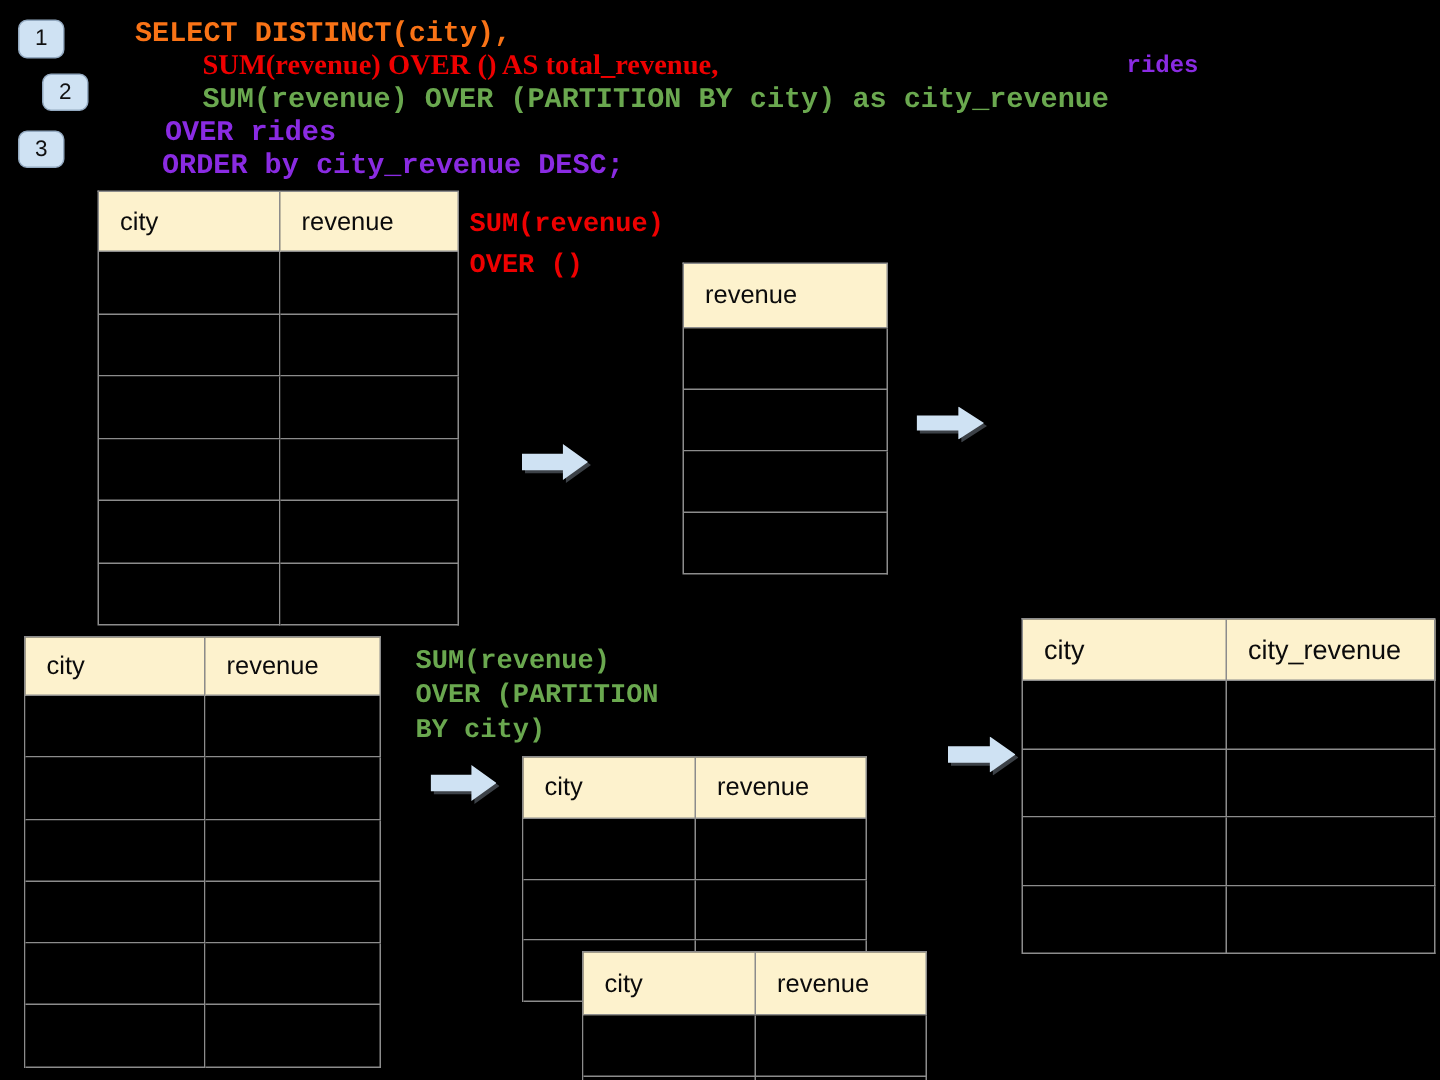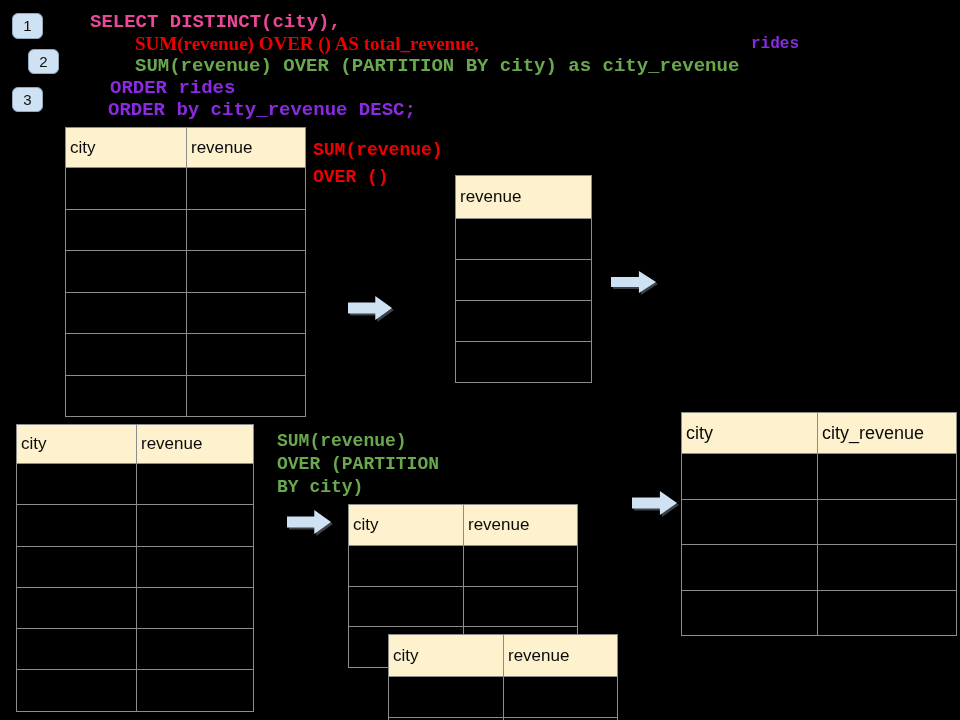--- a/index.html
+++ b/index.html
@@ -27,41 +27,41 @@
   .tbl{position:absolute;border-left:1px solid #8c8c8c;border-top:1px solid #8c8c8c;background:#000;}
   .trow{display:flex;}
   .cell{
     box-sizing:border-box;height:100%;
     border-right:1px solid #8c8c8c;border-bottom:1px solid #8c8c8c;
     background:#000;
   }
   .trow{height:41px;}
   .hcell{
     background:#fdf2cd;color:#0b0b0b;
-    display:flex;align-items:center;padding-left:4px;
+    display:flex;align-items:center;padding-left:14px;
     font-size:17px;
   }
   .tbl-right .hcell{font-size:18px;}
   .arrow-wrap{position:absolute;filter:drop-shadow(2px 2px 0 #3c4147);}
   .arrow{
     width:100%;height:100%;background:#cfe2f3;
     clip-path:polygon(0 27%,62% 27%,62% 0,100% 50%,62% 100%,62% 73%,0 73%);
   }
 </style>
 </head>
 <body>
 
 <div class="badge" style="left:12px;top:13px;height:24px;line-height:24px">1</div>
 <div class="badge" style="left:28px;top:49px">2</div>
 <div class="badge" style="left:12px;top:87px">3</div>
 
-<div class="code" style="left: 90px; top: 11px; color: #ec4899;">SELECT DISTINCT(city),</div>
+<div class="code" style="left: 90px; top: 11px; color: #f97316;">SELECT DISTINCT(city),</div>
 <div class="code" style="left: 135px; top: 33px; color: rgb(238, 0, 0); font-family: Liberation Serif, serif;">SUM(revenue) OVER () AS total_revenue,</div>
 <div class="code" style="left: 135px; top: 55px; color: rgb(106, 168, 79);">SUM(revenue) OVER (PARTITION BY city) as city_revenue</div>
-<div class="code" style="left: 110px; top: 77px; color: rgb(138, 43, 226);">ORDER rides</div>
+<div class="code" style="left: 110px; top: 77px; color: rgb(138, 43, 226);">OVER rides</div>
 <div class="code" style="left: 108px; top: 99px; color: rgb(138, 43, 226);">ORDER by city_revenue DESC;</div>
 
 <div class="code code-sm" style="left:751px;top:34px"><div style="color: rgb(138, 43, 226);">rides</div></div>
 
 <div class="label-block" style="left:313px;top:137px;line-height:27px"><div style="color: rgb(238, 0, 0);">SUM(revenue)</div><div style="color: rgb(238, 0, 0);">OVER ()</div></div>
 <div class="label-block" style="left:277px;top:430px;line-height:23px"><div style="color: rgb(106, 168, 79);">SUM(revenue)</div><div style="color: rgb(106, 168, 79);">OVER (PARTITION</div><div style="color: rgb(106, 168, 79);">BY city)</div></div>
 
 <div class="tbl" style="left:65px;top:127px;width:240px">
     <div class="trow" style="height: 40px;">
       <div class="cell hcell" style="width: 121px;">city</div>

